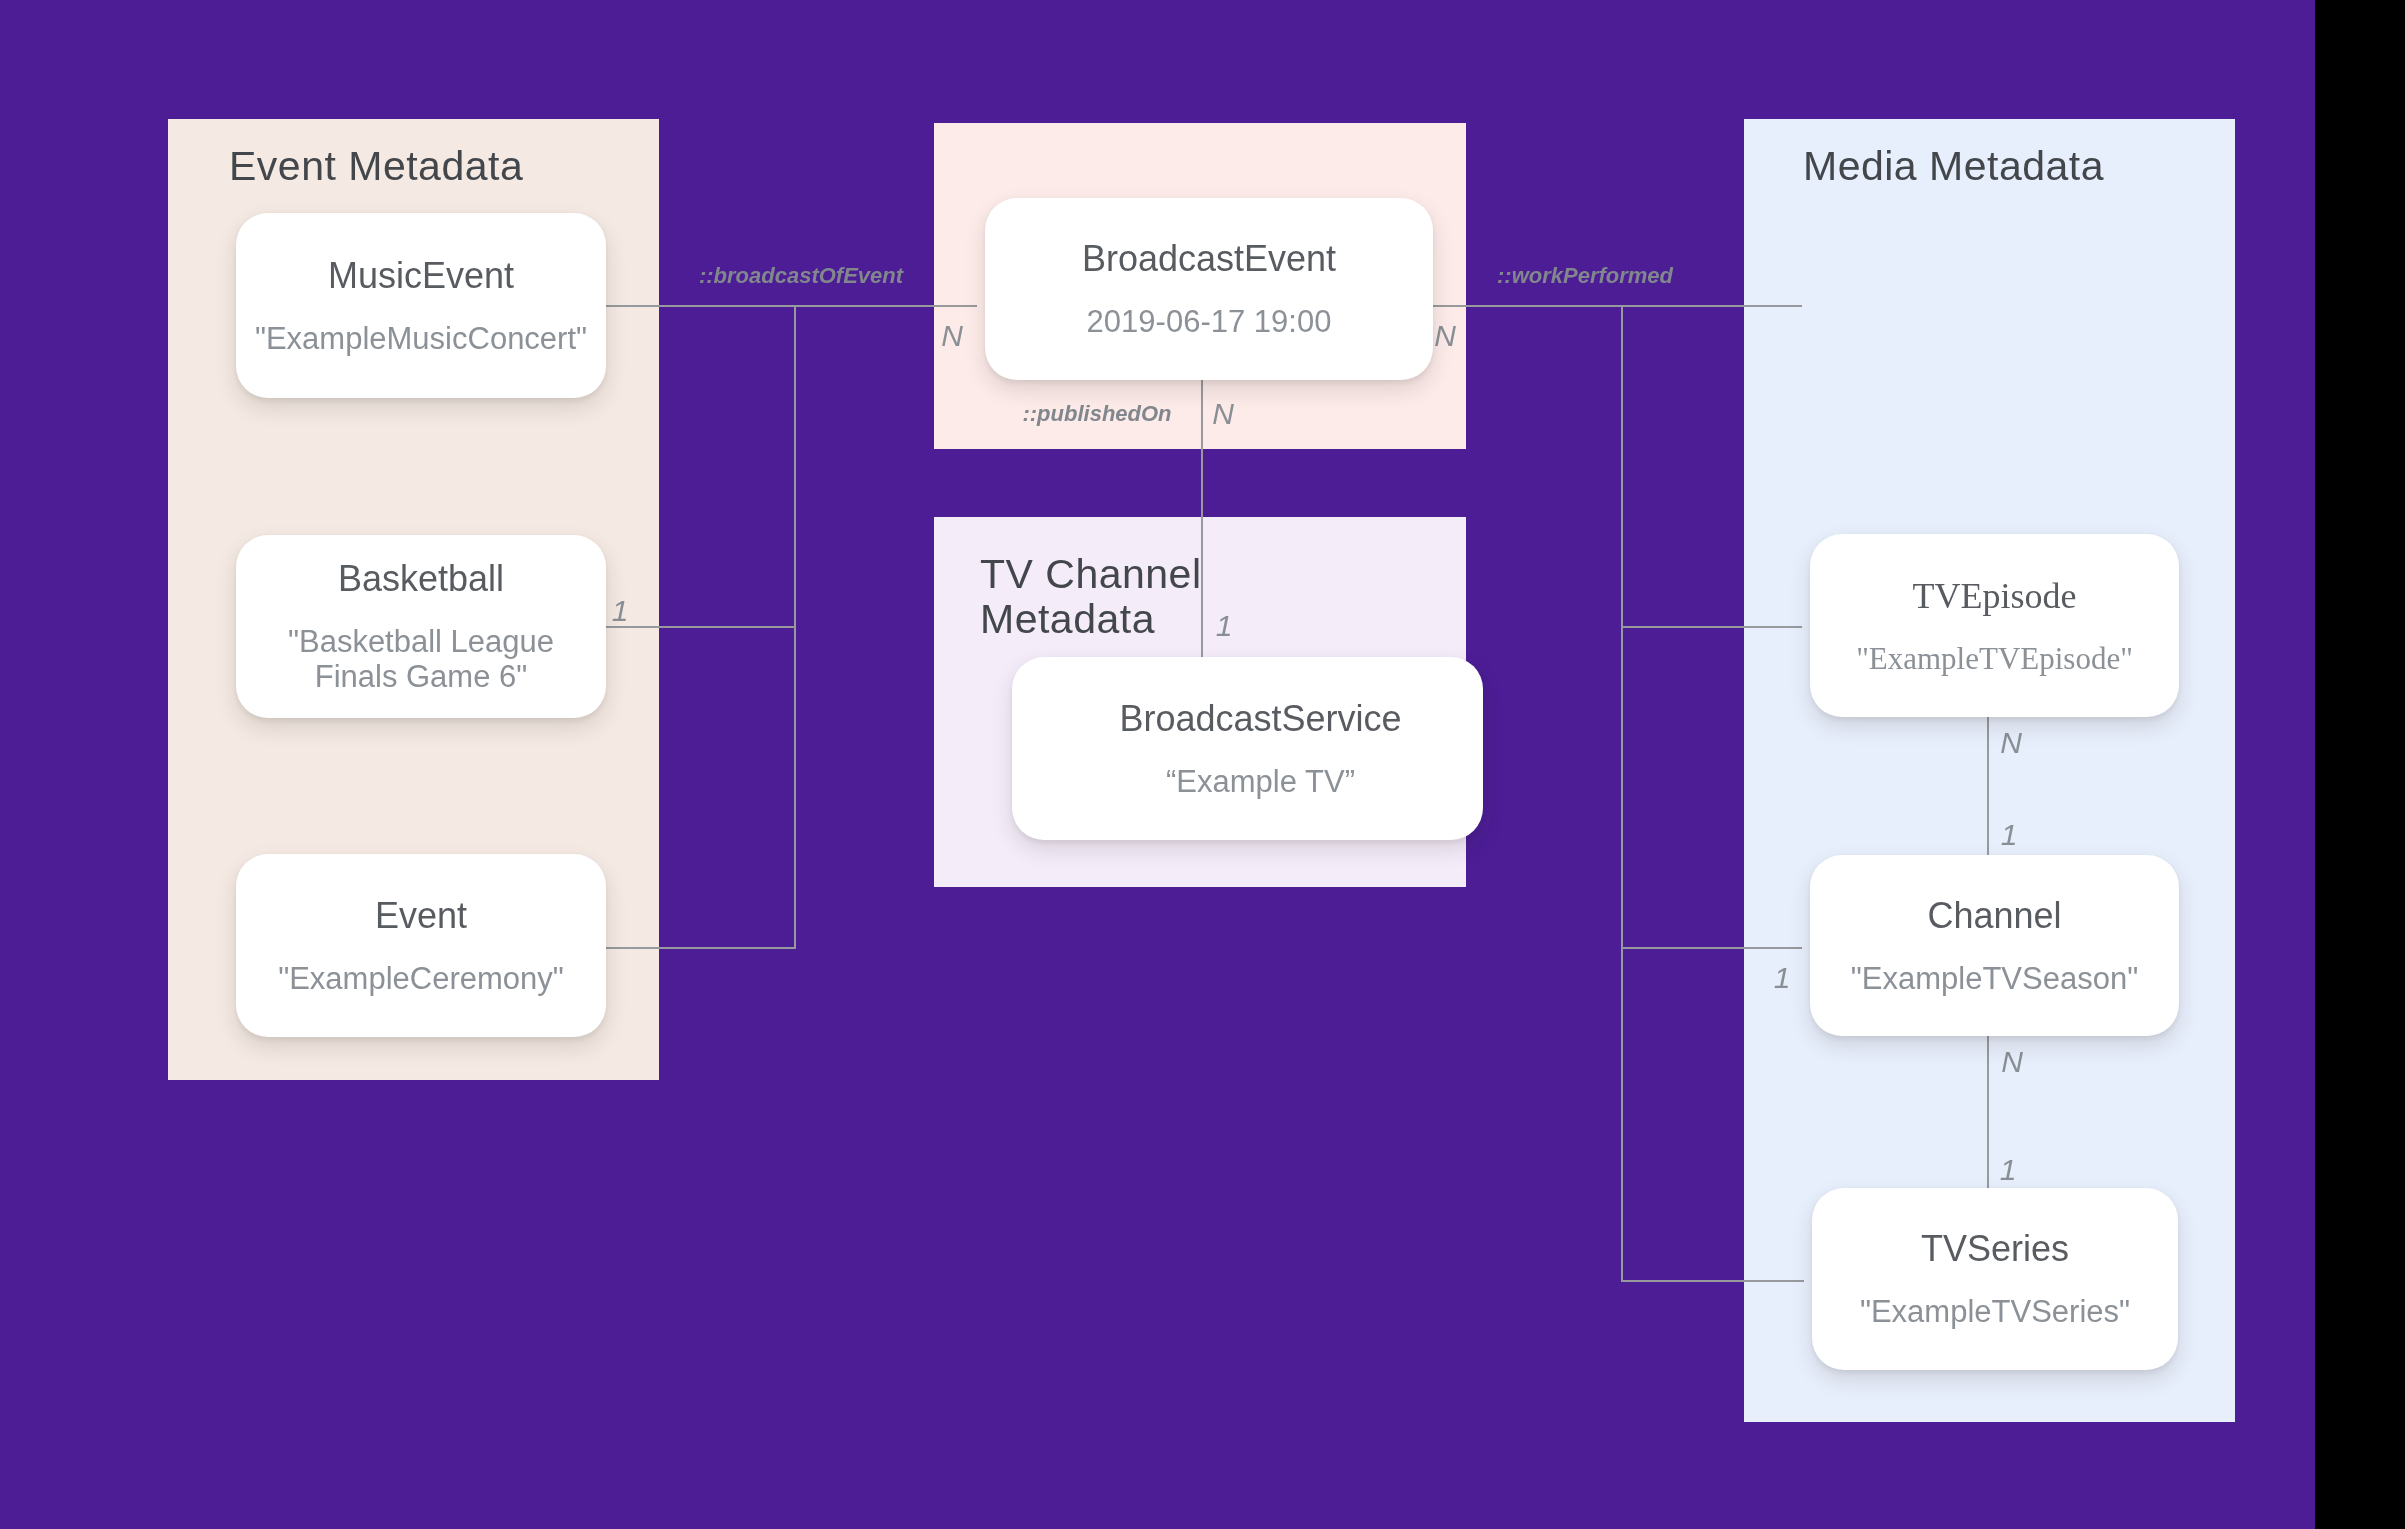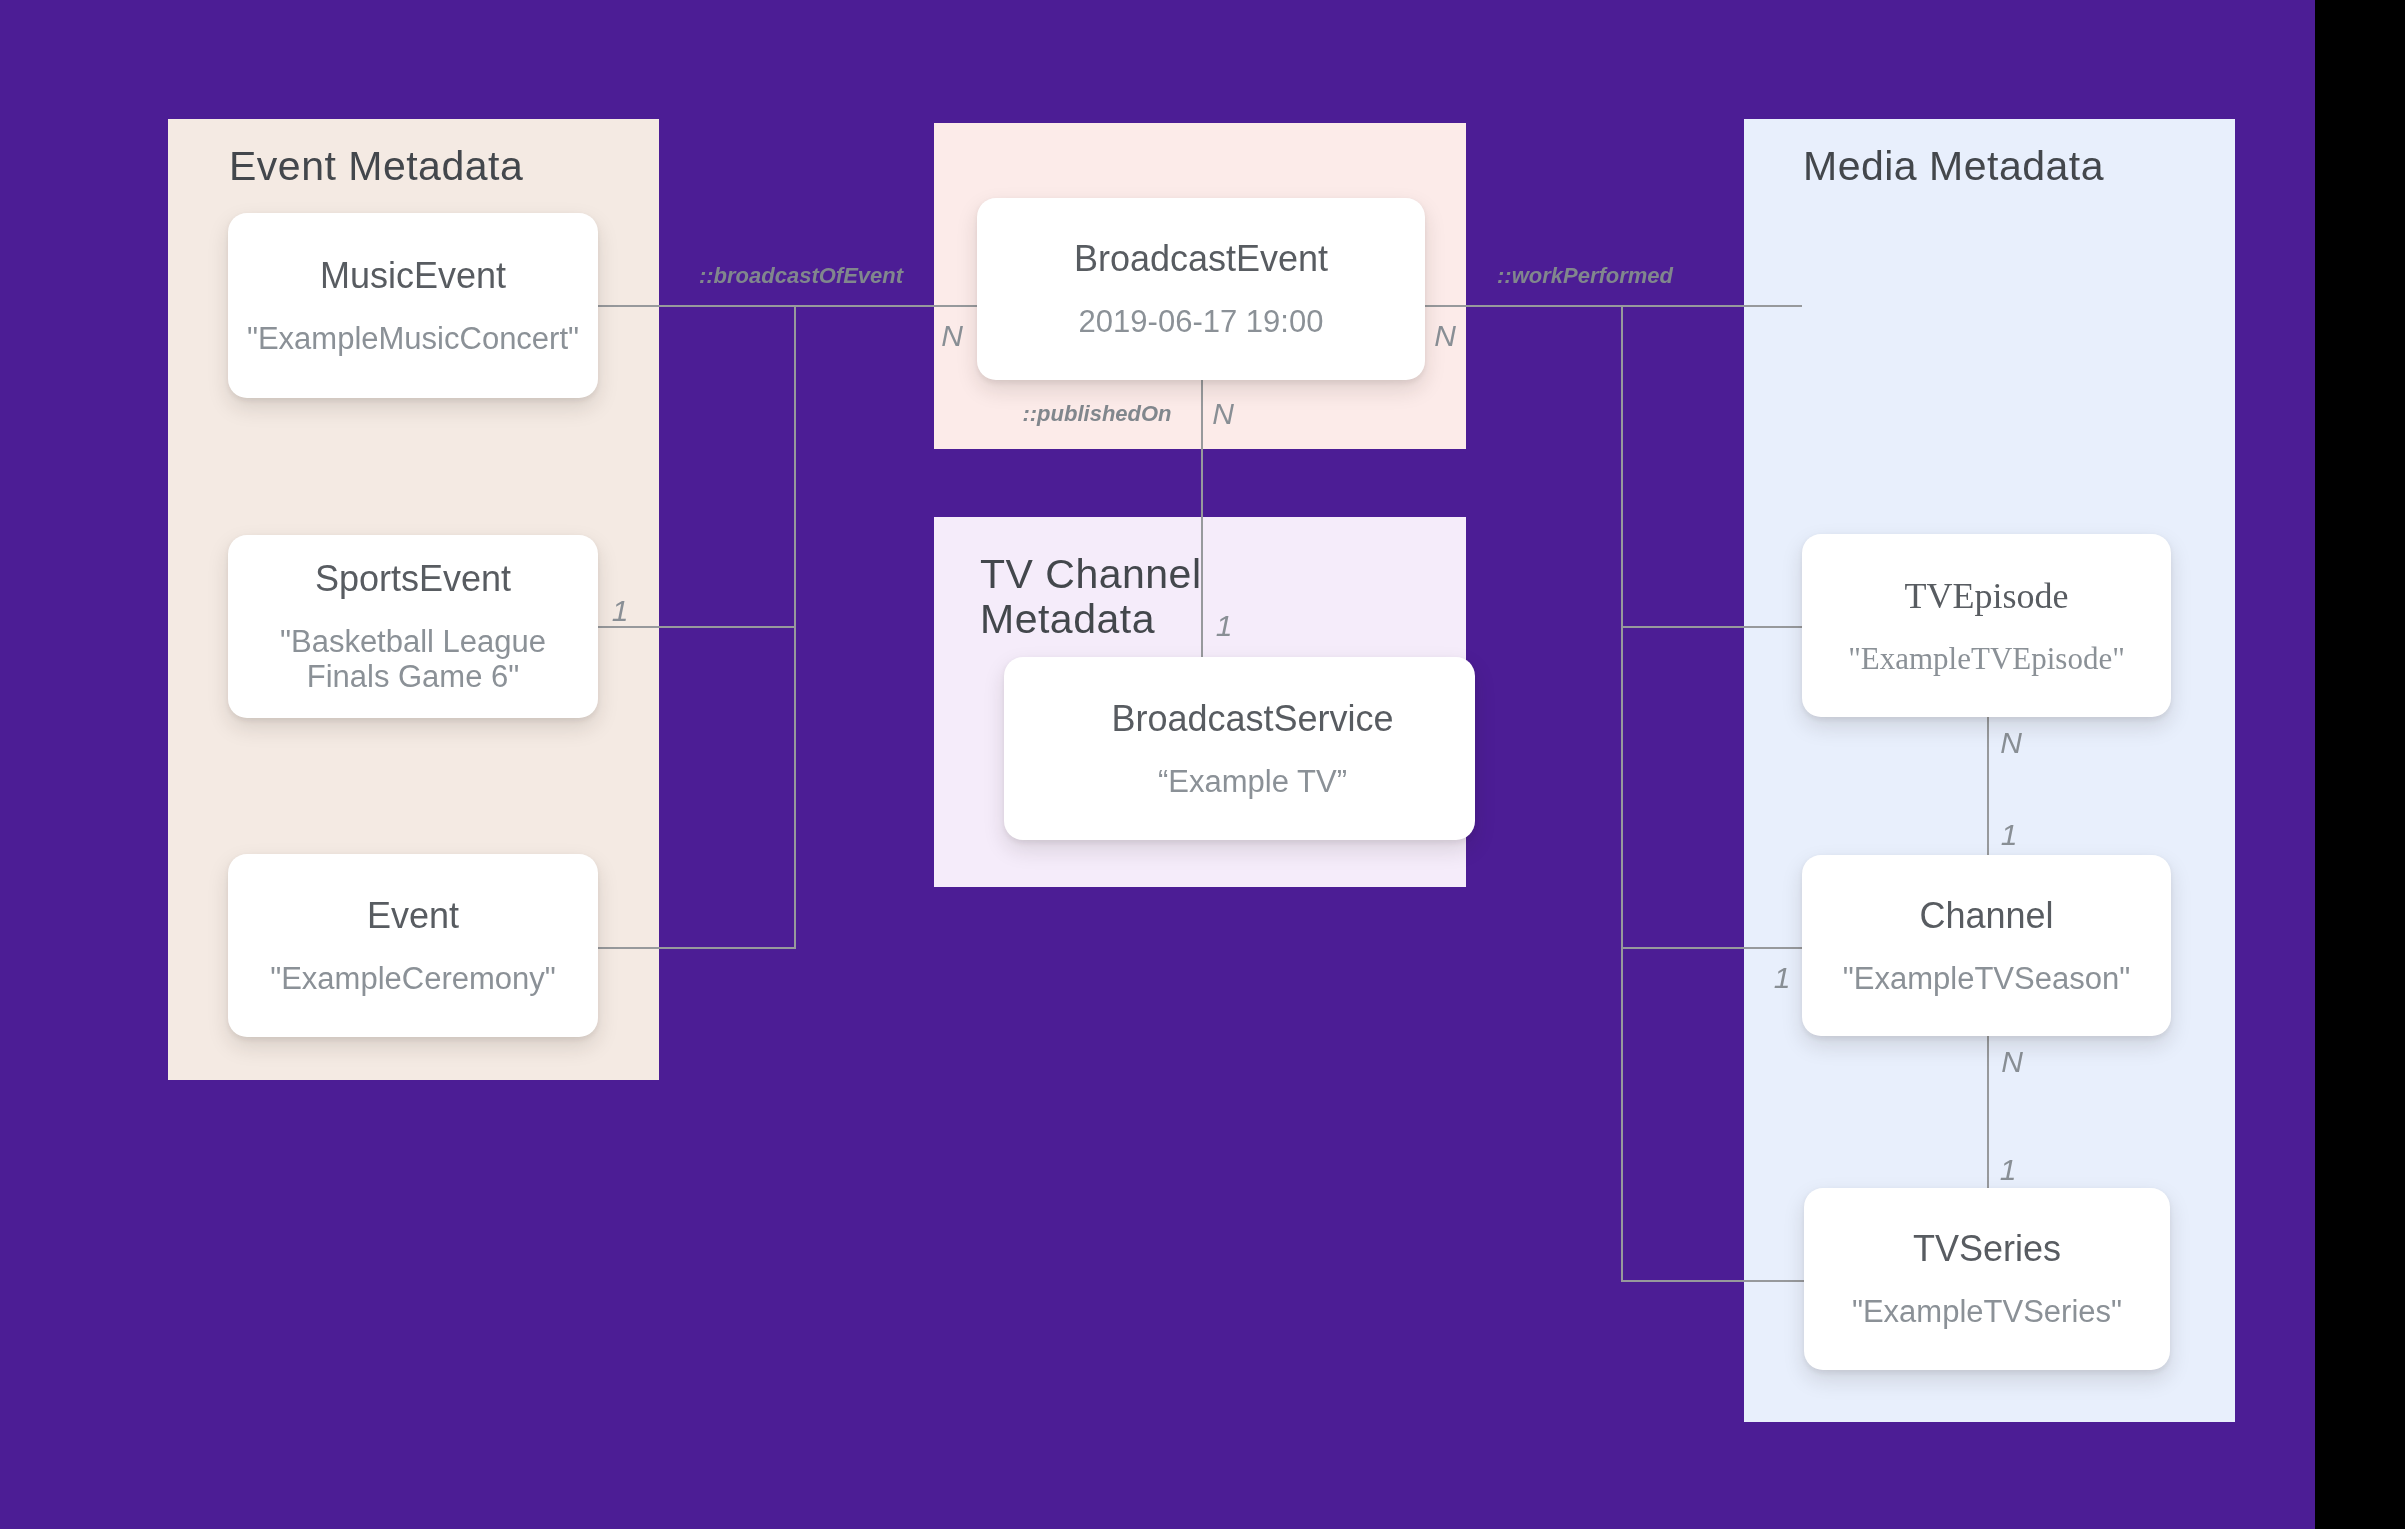--- a/index.html
+++ b/index.html
@@ -14,24 +14,24 @@
   #panel-media   {left:1744px;top:119px;width:491px;height:1303px;background:#e8effc;}
 
   .panel-title{
     position:absolute;font-size:41px;line-height:1.1;color:#43474c;letter-spacing:0.5px;
   }
   #panel-event .panel-title{left:61px;top:25px;}
   #panel-media .panel-title{left:59px;top:25px;}
   #panel-tv .panel-title{left:46px;top:35px;width:315px;}
 
   .node{
-    position:absolute;background:#fff;border-radius:19px;
+    position:absolute;background:#fff;border-radius:32px;
     box-shadow:0 9.6px 21px rgba(40,30,25,0.13), 0 2.9px 5.7px rgba(40,30,25,0.07);
     display:flex;flex-direction:column;align-items:center;justify-content:center;
-    gap:25px;text-align:center;
+    gap:25px;text-align:center;margin-left:8px;
   }
   .node .t{font-size:36px;color:#585c61;}
   .node .s{font-size:31px;color:#8b9197;line-height:1.12;}
   .node .s.narrow{max-width:344px;}
 
   #n-music   {left:228px;top:213px;width:370px;height:185px;}
   #n-sports  {left:228px;top:535px;width:370px;height:183px;}
   #n-event   {left:228px;top:854px;width:370px;height:183px;}
   #n-bevent  {left:977px;top:198px;width:448px;height:182px;}
   #n-bservice{left:1004px;top:657px;width:445px;height:183px;padding-left:26px;}
@@ -120,21 +120,21 @@
   <div class="card" id="c-ep-1">1</div>
   <div class="card" id="c-se-n">N</div>
   <div class="card" id="c-se-1">1</div>
   <div class="card" id="c-season-left">1</div>
 
   <div class="node" id="n-music">
     <div class="t">MusicEvent</div>
     <div class="s">"ExampleMusicConcert"</div>
   </div>
   <div class="node" id="n-sports">
-    <div class="t">SportsEvent</div>
+    <div class="t">Basketball</div>
     <div class="s narrow">"Basketball League Finals Game 6"</div>
   </div>
   <div class="node" id="n-event">
     <div class="t">Event</div>
     <div class="s">"ExampleCeremony"</div>
   </div>
   <div class="node" id="n-bevent">
     <div class="t">BroadcastEvent</div>
     <div class="s">2019-06-17 19:00</div>
   </div>

